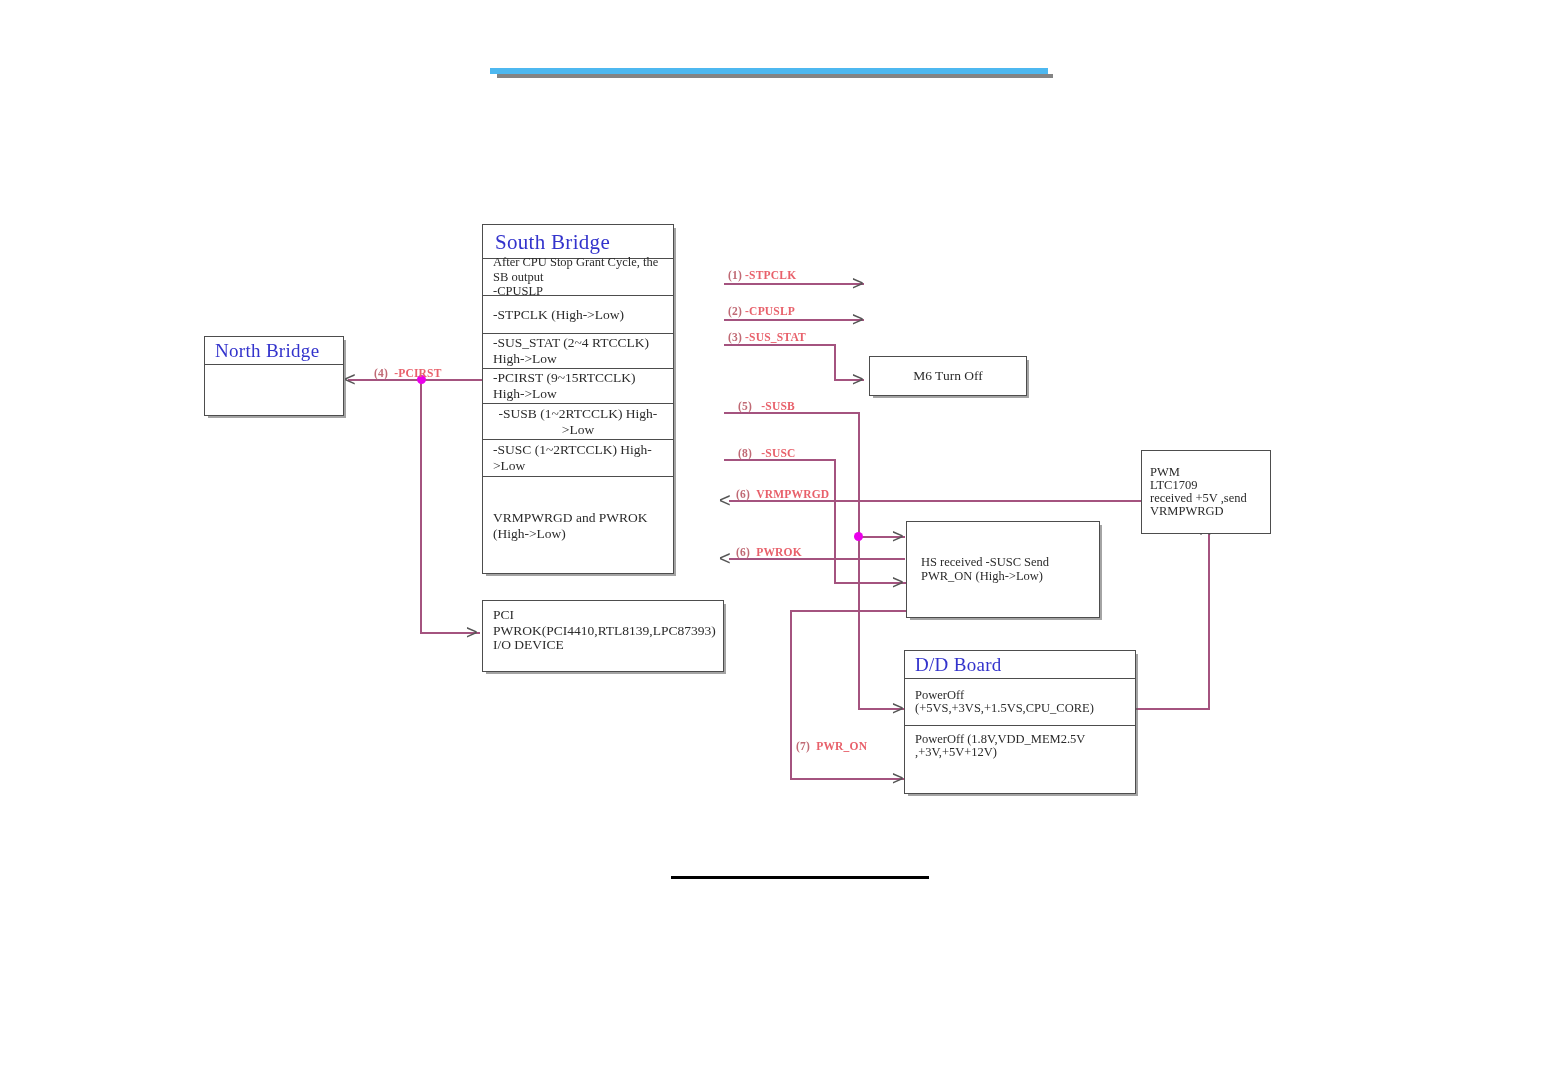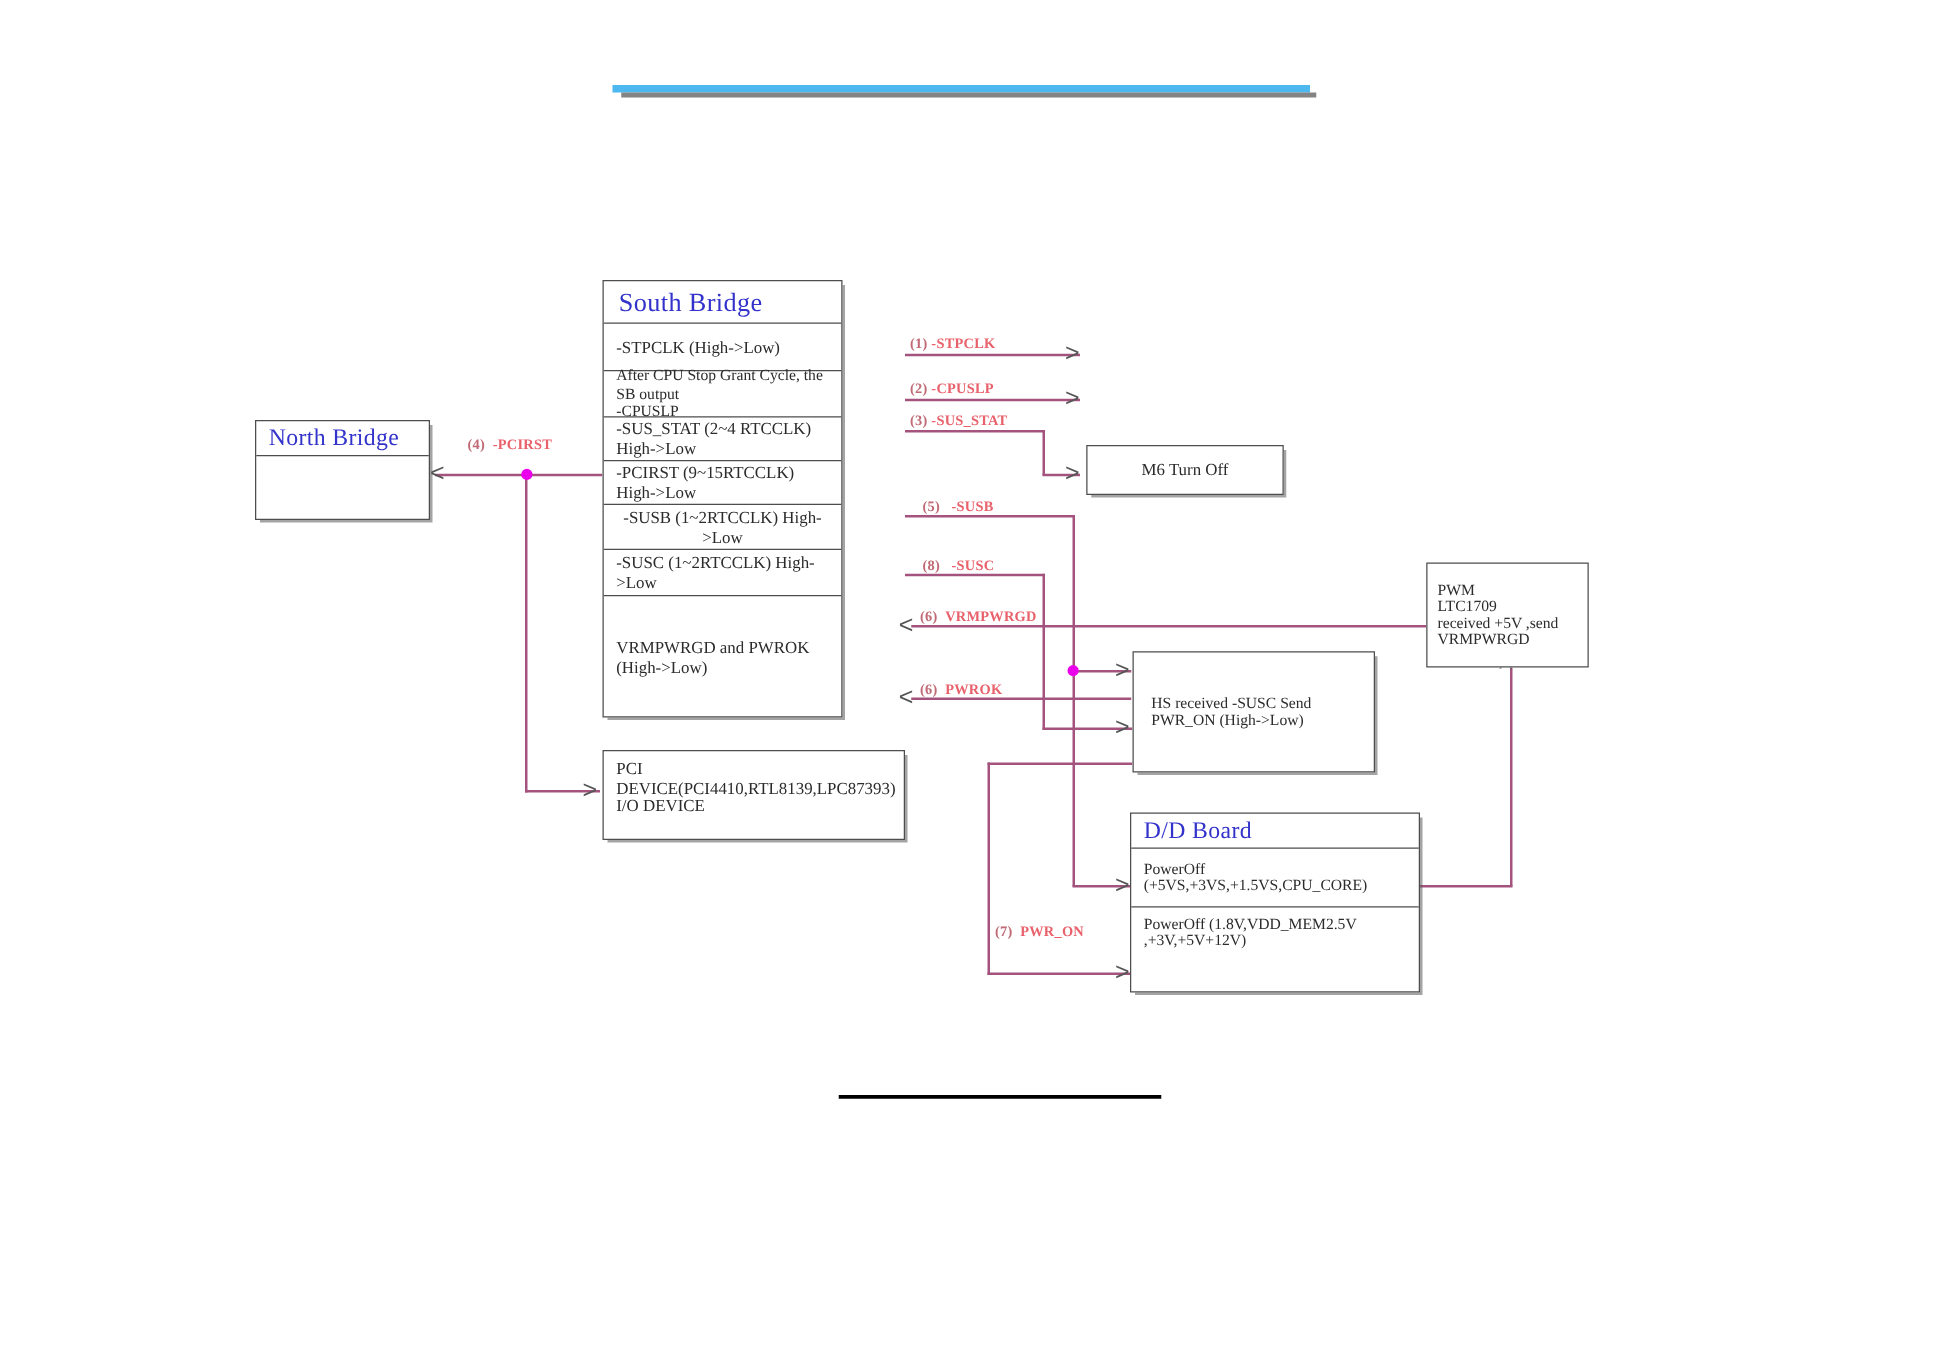--- a/index.html
+++ b/index.html
@@ -108,21 +108,21 @@
     <span>-STPCLK</span>
   </div>
   <div class="siglbl" style="left:728px;top:305px;">
     <span class="num">(2)</span>
     <span>-CPUSLP</span>
   </div>
   <div class="siglbl" style="left:728px;top:331px;">
     <span class="num">(3)</span>
     <span>-SUS_STAT</span>
   </div>
-  <div class="siglbl" style="left:350px;top:350px;padding-left:24px;">
+  <div class="siglbl" style="left:350px;top:367px;padding-left:24px;">
     <span class="num">(4)</span>
     &nbsp;<span>-PCIRST</span>
   </div>
   <div class="siglbl" style="left:738px;top:400px;">
     <span class="num">(5)</span>
     &nbsp;&nbsp;<span>-SUSB</span>
   </div>
   <div class="siglbl" style="left:738px;top:447px;">
     <span class="num">(8)</span>
     &nbsp;&nbsp;<span>-SUSC</span>
@@ -142,47 +142,47 @@
 
   <div class="box shadow" style="left:204px;top:336px;width:140px;height:80px;">
     <div class="hdr" style="font-size:19px;padding:3px 10px 2px 10px;">North Bridge</div>
     <div class="row" style="height:44px;">
       <span class="cell-txt"></span>
     </div>
   </div>
 
   <div class="box shadow" style="left:482px;top:224px;width:192px;height:350px;">
     <div class="hdr">South Bridge</div>
-    <div class="row" style="height:38px;">
-      <span class="cell-txt">-STPCLK  (High-&gt;Low)</span>
-    </div>
     <div class="row" style="height:37px;">
       <span class="cell-txt small" style="white-space:pre-line;">After CPU Stop Grant Cycle, the SB output
 -CPUSLP</span>
     </div>
+    <div class="row" style="height:38px;">
+      <span class="cell-txt">-STPCLK  (High-&gt;Low)</span>
+    </div>
     <div class="row" style="height:35px;">
       <span class="cell-txt">-SUS_STAT   (2~4 RTCCLK)  High-&gt;Low</span>
     </div>
     <div class="row" style="height:35px;">
       <span class="cell-txt">-PCIRST  (9~15RTCCLK)  High-&gt;Low</span>
     </div>
     <div class="row" style="height:36px;text-align:center;">
       <span class="cell-txt">-SUSB  (1~2RTCCLK)  High-&gt;Low</span>
     </div>
     <div class="row" style="height:37px;">
       <span class="cell-txt">-SUSC  (1~2RTCCLK)  High-&gt;Low</span>
     </div>
     <div class="row" style="height:98px;">
       <span class="cell-txt">VRMPWRGD and PWROK  (High-&gt;Low)</span>
     </div>
   </div>
 
   <div class="box shadow" style="left:482px;top:600px;width:242px;height:72px;">
     <div class="row plain" style="height:36px;padding-top:6px;align-items:flex-start;">
-      <span class="cell-txt">PCI DEVICE(PCI4410,RTL8139,LPC87393)</span>
+      <span class="cell-txt">PCI PWROK(PCI4410,RTL8139,LPC87393)</span>
     </div>
     <div class="row plain" style="height:30px;align-items:flex-start;">
       <span class="cell-txt">I/O DEVICE</span>
     </div>
   </div>
 
 
   <div class="box shadow" style="left:869px;top:356px;width:158px;height:40px;">
     <div class="row plain" style="height:38px;justify-content:center;">
       <span class="cell-txt">M6 Turn Off</span>

